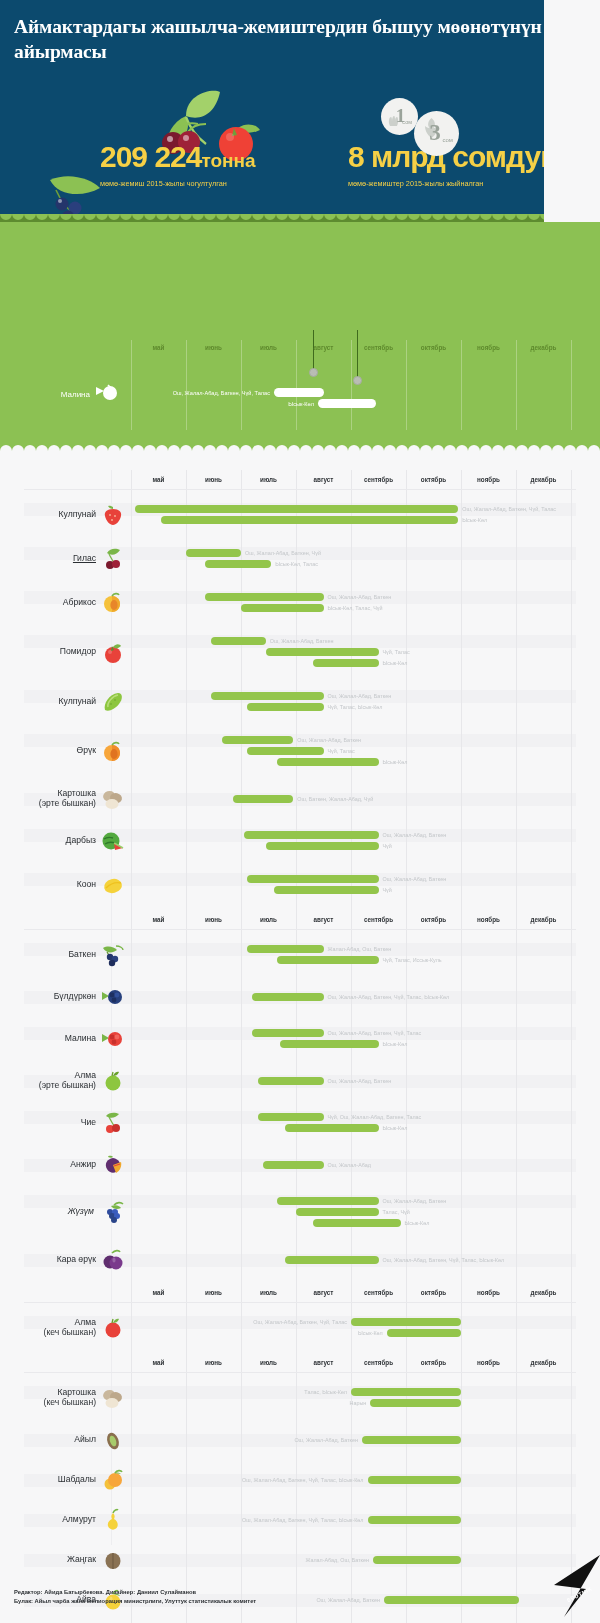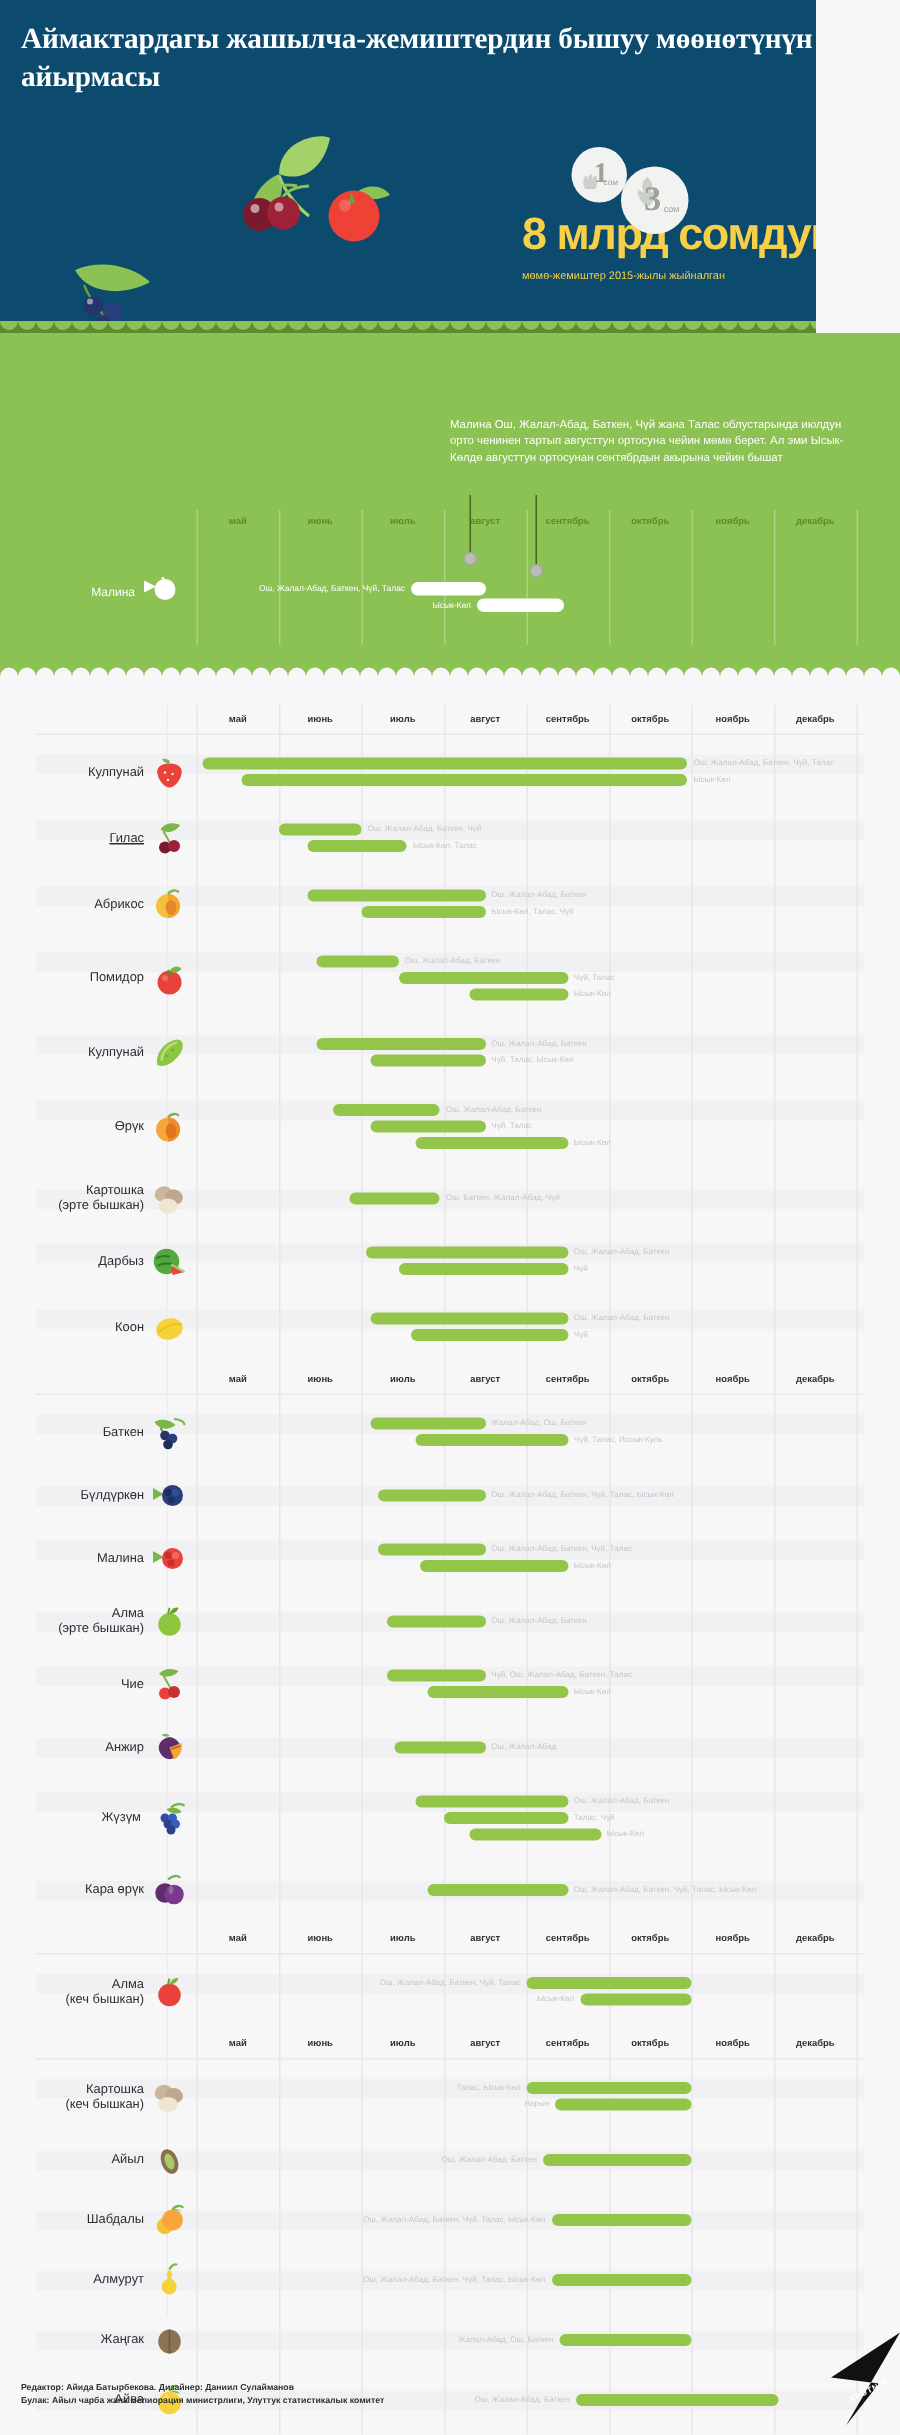--- a/index.html
+++ b/index.html
@@ -177,20 +177,26 @@
   </svg>
   <svg class="leaf-art" style="left:42px;top:166px;" width="70" height="58" viewBox="0 0 70 58">
     <path d="M8 14 C26 6, 48 12, 58 22 C40 32, 16 30, 8 14 Z" fill="#8cc153"></path>
     <path d="M14 24 C20 38, 28 46, 36 50" stroke="#6f9e3a" stroke-width="1.6" fill="none"></path>
     <circle cx="20" cy="38" r="6.5" fill="#24356b"></circle>
     <circle cx="33" cy="42" r="6.5" fill="#2a3f7d"></circle>
     <circle cx="26" cy="51" r="6.5" fill="#24356b"></circle>
     <circle cx="18" cy="35" r="2" fill="#ffffff" opacity="0.5"></circle>
   </svg>
 
+  <div class="stat" id="stat-tons">
+    <div class="stat-number">
+      <span>209 224</span><span class="unit">тонна</span>
+    </div>
+    <div class="stat-caption">мөмө-жемиш 2015-жылы чогултулган</div>
+  </div>
 
   <div class="stat" id="stat-money">
     <div class="stat-number">8 млрд сомдук</div>
     <div class="stat-caption">мөмө-жемиштер 2015-жылы жыйналган</div>
   </div>
 
   <div class="coin" id="coin-3">
     <svg class="coin-glyph" style="left:9px;top:6px;" width="17" height="22" viewBox="0 0 17 22">
       <path d="M8.5 1 C5 4, 3 9, 8.5 13 C14 9, 12 4, 8.5 1 Z" fill="#9aa39a"></path>
       <path d="M2 9 C2 17, 8.5 21, 8.5 21 C8.5 21, 15 17, 15 9 C12 12, 5 12, 2 9 Z" fill="#9aa39a"></path>
@@ -206,21 +212,20 @@
     <span class="csom">сом</span>
   </div>
 
   <svg class="scallop-top" viewBox="0 0 600 9" preserveAspectRatio="none">
     <rect x="0" y="0" width="600" height="9" fill="#8cc153"></rect>
     <path id="scallop-up" d="M0 9 L0 0 L0 0 A6 6 0 0 0 12 0 L12 0 A6 6 0 0 0 24 0 L24 0 A6 6 0 0 0 36 0 L36 0 A6 6 0 0 0 48 0 L48 0 A6 6 0 0 0 60 0 L60 0 A6 6 0 0 0 72 0 L72 0 A6 6 0 0 0 84 0 L84 0 A6 6 0 0 0 96 0 L96 0 A6 6 0 0 0 108 0 L108 0 A6 6 0 0 0 120 0 L120 0 A6 6 0 0 0 132 0 L132 0 A6 6 0 0 0 144 0 L144 0 A6 6 0 0 0 156 0 L156 0 A6 6 0 0 0 168 0 L168 0 A6 6 0 0 0 180 0 L180 0 A6 6 0 0 0 192 0 L192 0 A6 6 0 0 0 204 0 L204 0 A6 6 0 0 0 216 0 L216 0 A6 6 0 0 0 228 0 L228 0 A6 6 0 0 0 240 0 L240 0 A6 6 0 0 0 252 0 L252 0 A6 6 0 0 0 264 0 L264 0 A6 6 0 0 0 276 0 L276 0 A6 6 0 0 0 288 0 L288 0 A6 6 0 0 0 300 0 L300 0 A6 6 0 0 0 312 0 L312 0 A6 6 0 0 0 324 0 L324 0 A6 6 0 0 0 336 0 L336 0 A6 6 0 0 0 348 0 L348 0 A6 6 0 0 0 360 0 L360 0 A6 6 0 0 0 372 0 L372 0 A6 6 0 0 0 384 0 L384 0 A6 6 0 0 0 396 0 L396 0 A6 6 0 0 0 408 0 L408 0 A6 6 0 0 0 420 0 L420 0 A6 6 0 0 0 432 0 L432 0 A6 6 0 0 0 444 0 L444 0 A6 6 0 0 0 456 0 L456 0 A6 6 0 0 0 468 0 L468 0 A6 6 0 0 0 480 0 L480 0 A6 6 0 0 0 492 0 L492 0 A6 6 0 0 0 504 0 L504 0 A6 6 0 0 0 516 0 L516 0 A6 6 0 0 0 528 0 L528 0 A6 6 0 0 0 540 0 L540 0 A6 6 0 0 0 552 0 L552 0 A6 6 0 0 0 564 0 L564 0 A6 6 0 0 0 576 0 L576 0 A6 6 0 0 0 588 0 L588 0 A6 6 0 0 0 600 0 L600 9 Z" fill="#5d8c2f"></path>
   </svg>
 </div>
 
 <div class="legend-band">
-  <div class="legend-note">Малина Ош, Жалал-Абад, Баткен, Чүй жана Талас облустарында июлдун орто ченинен тартып августтун ортосуна чейин мөмө берет. Ал эми Ысык-Көлдө августтун ортосунан сентябрдын акырына чейин бышат</div>
 
   <div class="leader" id="leader-a"></div>
   <div class="leader" id="leader-b"></div>
   <div class="leader-dot" id="dot-a"></div>
   <div class="leader-dot" id="dot-b"></div>
 
   <div class="legend-grid" id="legend-grid">
       <div class="legend-gline" style="left: 131px;"></div>
       <div class="legend-gline" style="left: 186px;"></div>
       <div class="legend-gline" style="left: 241px;"></div>
@@ -556,21 +561,21 @@
       <div class="fruit-icon" style="left: 100px; top: 702px;">
         <svg width="24" height="24" viewBox="0 0 24 24">
           <path d="M12 4 C10 2,7 3,7 4 C9 5,11 5,12 4 Z" fill="#7ab648"></path>
           <path d="M12 5 C18 6,21 11,18 16 C15 21,9 21,6 16 C3 11,6 6,12 5 Z" fill="#5f2d6e"></path>
           <path d="M12 12 L20 9 C21 13,19 18,15 20 Z" fill="#f0a92e"></path>
           <path d="M13 13 L19 11" stroke="#e8423a" stroke-width="1.2"></path>
         </svg>
       </div>
       <div class="bar" style="left: 263px; width: 60.5px; top: 710.5px;"></div>
       <div class="bar-label" style="top: 711.5px; left: 327.5px;">Ош, Жалал-Абад</div>
-      <div class="fruit-name" style="left: 8px; top: 756.25px;">
+      <div class="fruit-name" style="left: 8px; top: 756.25px; font-style: italic;">
         <div>Жүзүм</div>
       </div>
       <div class="fruit-icon" style="left: 100px; top: 749.5px;">
         <svg width="24" height="24" viewBox="0 0 24 24">
           <path d="M13 4 C16 1,20 1,22 3" stroke="#7ab648" stroke-width="1.6" fill="none"></path>
           <path d="M10 5 C15 3,19 5,20 7 C16 9,12 8,10 5 Z" fill="#7ab648"></path>
           <circle cx="9" cy="11" r="3" fill="#2f4c9e"></circle>
           <circle cx="14" cy="11" r="3" fill="#3a5cbd"></circle>
           <circle cx="11" cy="15" r="3" fill="#2a4489"></circle>
           <circle cx="16" cy="15" r="3" fill="#3a5cbd"></circle>

